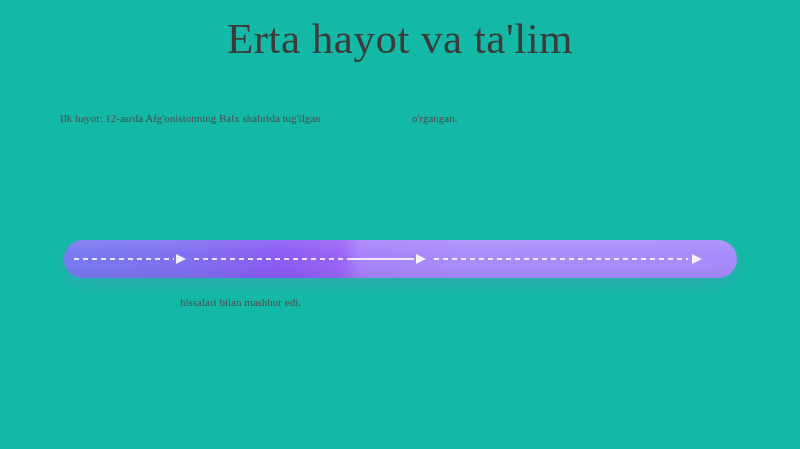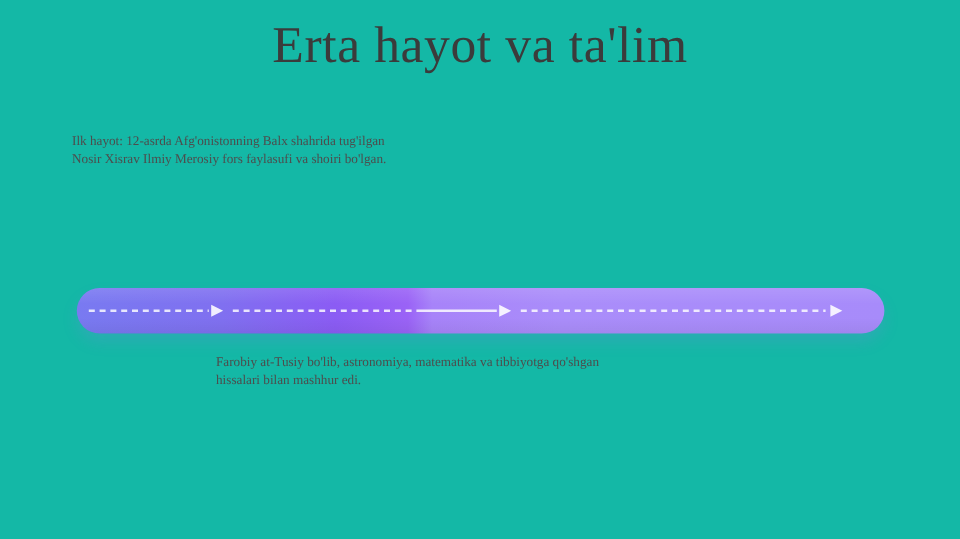--- a/index.html
+++ b/index.html
@@ -66,40 +66,39 @@
 </style>
 </head>
 <body>
 
 <div class="slide">
 
   <h1 class="title">Erta hayot va ta'lim</h1>
 
   <div class="text-block block-top-left">
     <div class="line">Ilk hayot: 12-asrda Afg'onistonning Balx shahrida tug'ilgan</div>
-    <div class="line">Nosir Xisrav Ilmiy Merosiy fors faylasufi va shoiri bo'lgan.</div>
   </div>
 
   <div class="text-block block-top-right">
+    <div class="line">o'rgangan.</div>
   </div>
 
   <div class="timeline-bar">
     <svg class="timeline-arrows" viewBox="0 0 673 38" preserveAspectRatio="none">
       <g stroke="rgba(255,255,255,0.82)" stroke-width="2" fill="none">
         <path d="M10 19 H110" stroke-dasharray="5 4"></path>
         <path d="M130 19 H286" stroke-dasharray="5 4"></path>
         <path d="M286 19 H350"></path>
         <path d="M370 19 H624" stroke-dasharray="5 4"></path>
       </g>
       <g fill="rgba(255,255,255,0.88)">
         <polygon points="112,14 122,19 112,24"></polygon>
         <polygon points="352,14 362,19 352,24"></polygon>
         <polygon points="628,14 638,19 628,24"></polygon>
       </g>
     </svg>
   </div>
 
   <div class="text-block block-bottom">
-    <div class="line">Farobiy at-Tusiy bo'lib, astronomiya, matematika va tibbiyotga qo'shgan</div>
     <div class="line">hissalari bilan mashhur edi.</div>
   </div>
 
 </div>
 
 </body></html>

